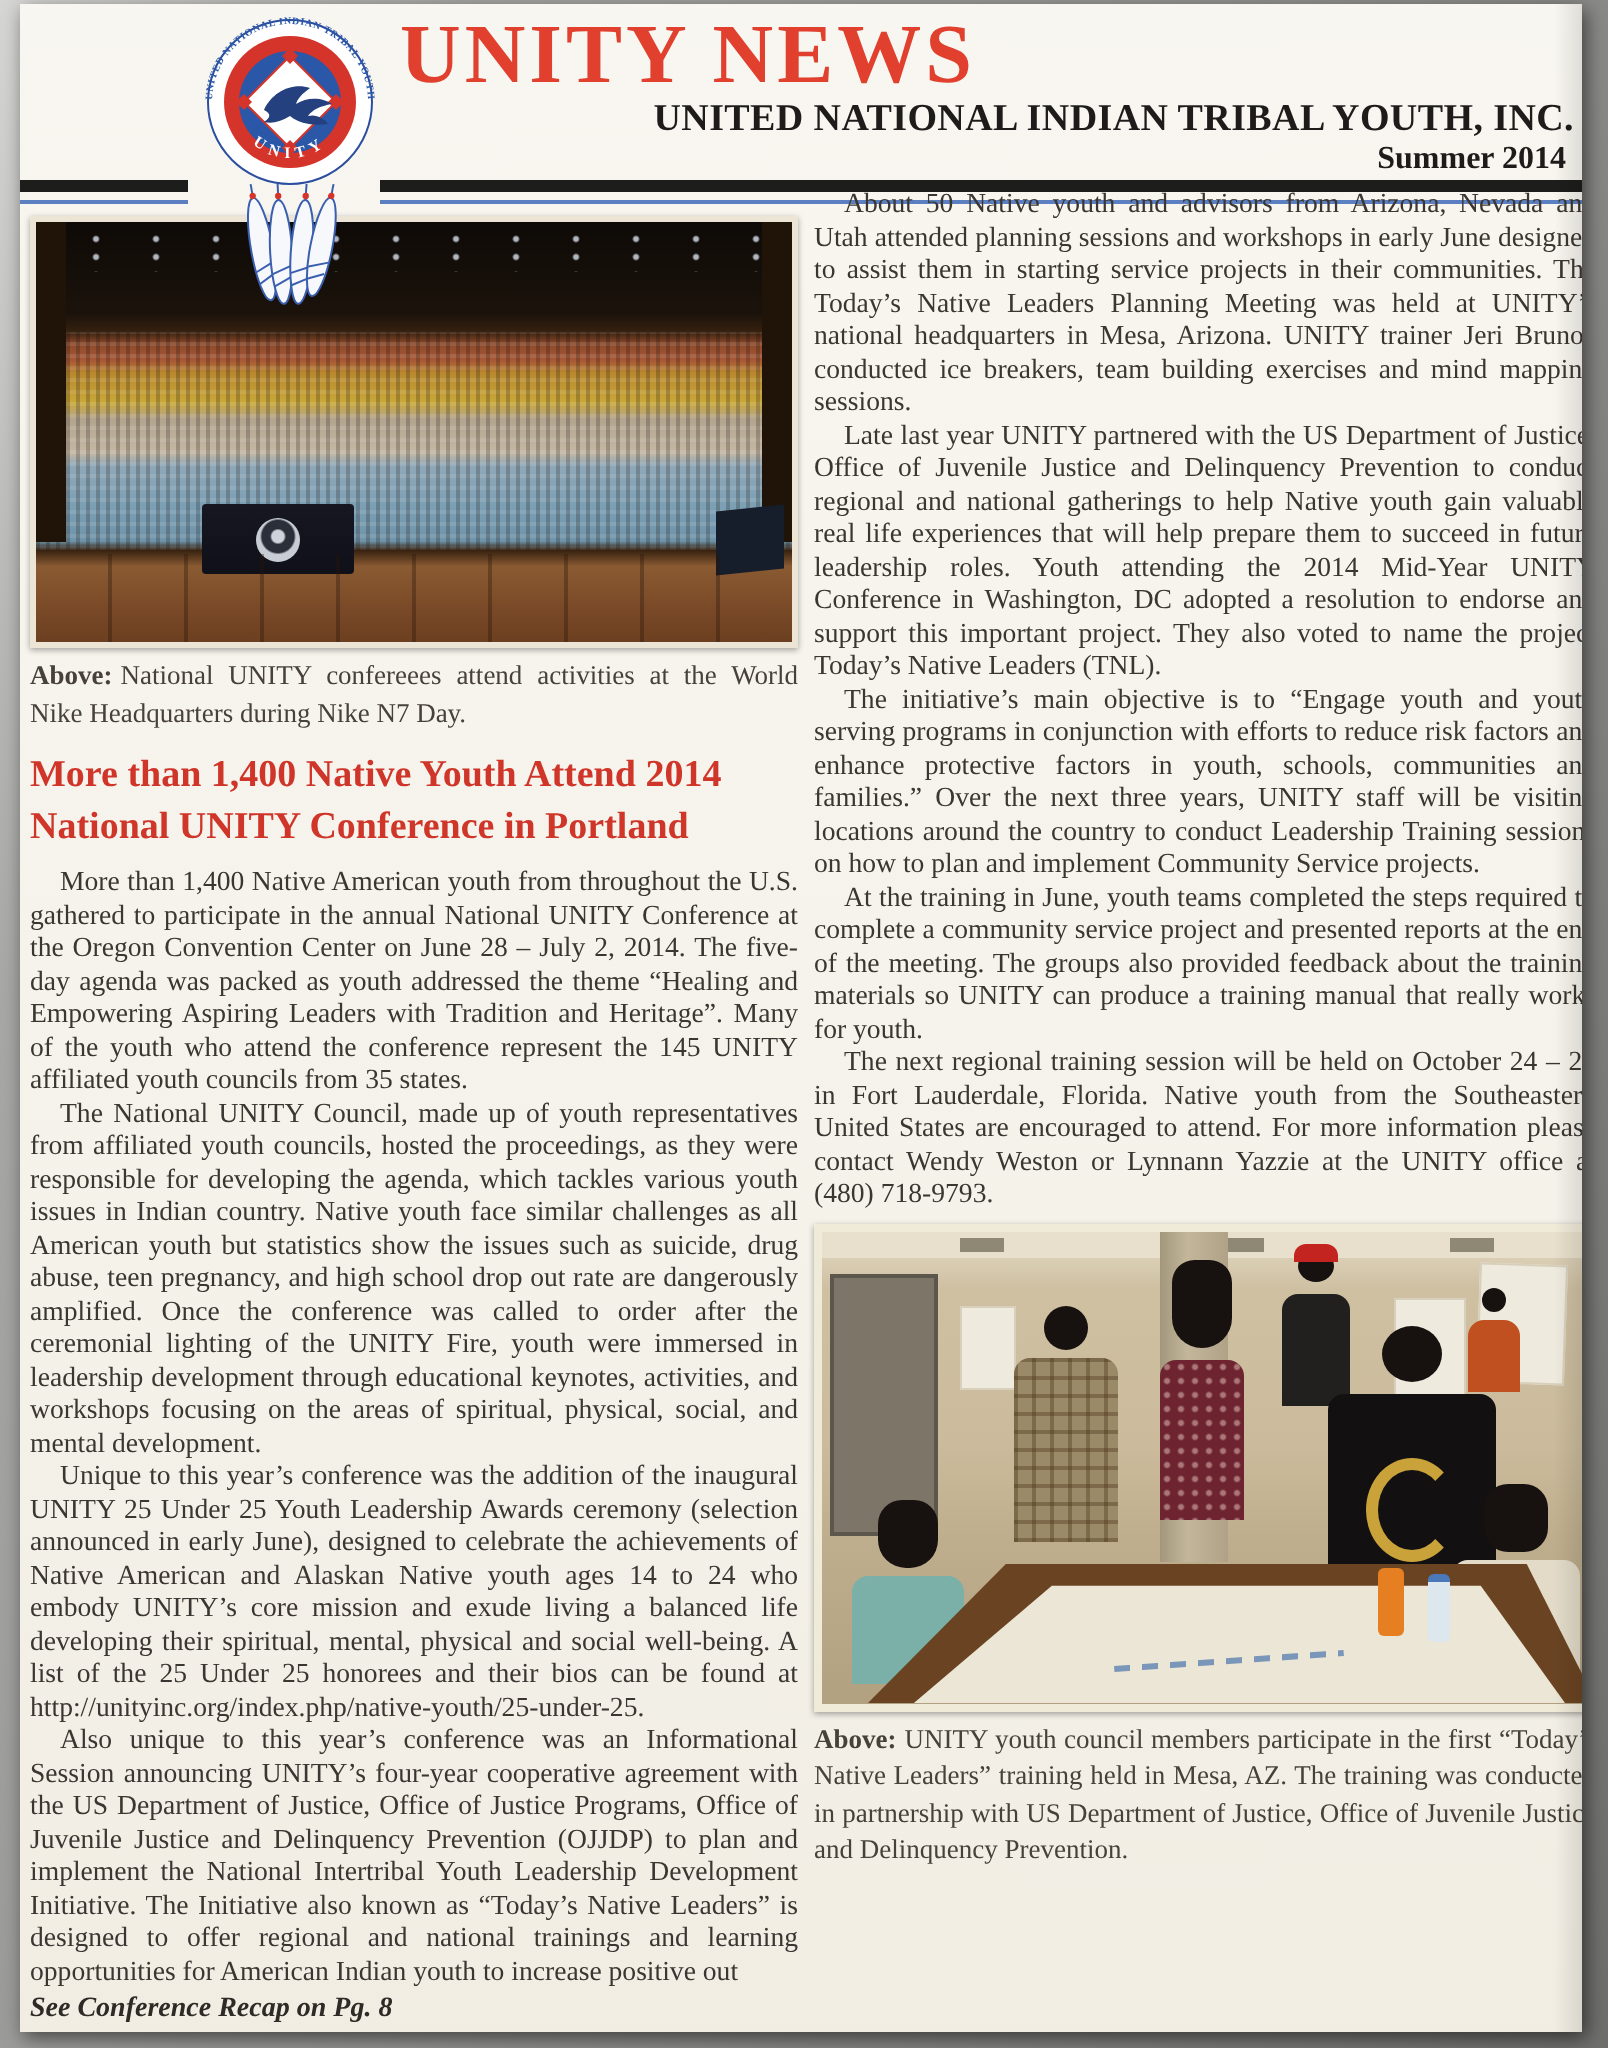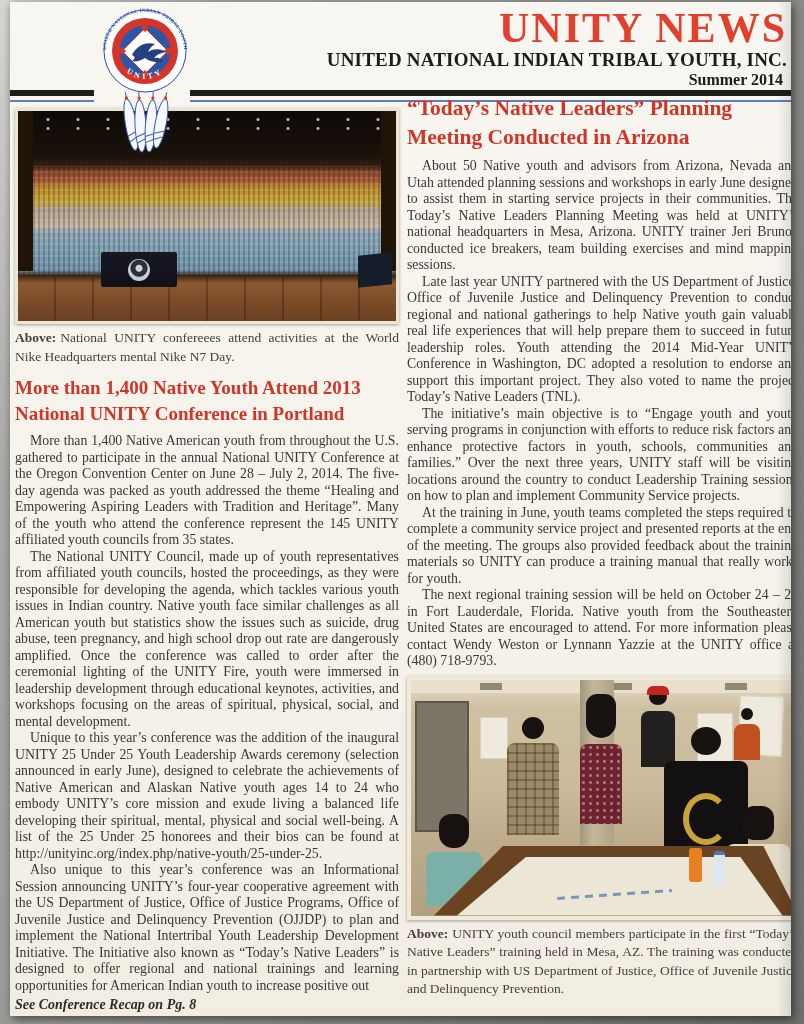--- a/index.html
+++ b/index.html
@@ -6,21 +6,21 @@
     font-family:"Liberation Serif", serif;}
   .scan{position:relative;width:804px;height:1024px;
     background:linear-gradient(115deg,#d6d6d4 0%,#a8a8a6 18%,#8f8f8d 55%,#6e6e6c 100%);}
   .page{position:absolute;left:10px;top:2px;width:781px;height:1014px;overflow:hidden;
     background:linear-gradient(180deg,#f8f6f0 0%,#f5f2ea 60%,#f1ede3 100%);
     box-shadow:2px 3px 9px rgba(0,0,0,.55);}
   .page::after{content:"";position:absolute;top:0;right:0;width:14px;height:100%;
     background:linear-gradient(90deg,rgba(0,0,0,0) 0%,rgba(0,0,0,.10) 100%);pointer-events:none;}
 
   
-  .mast-title{position:absolute;left:190px;right:4px;top:2px;text-align:right;
+  .mast-title{position:absolute;left:190px;right:4px;top:2px;text-align:left;
     font-size:42px;font-weight:bold;letter-spacing:2px;color:#e0402d;}
   .mast-org{position:absolute;left:186px;right:4px;top:47px;text-align:right;
     font-size:19px;font-weight:bold;letter-spacing:.2px;color:#1e1c1a;}
   .mast-site{position:absolute;left:190px;right:134px;top:70px;text-align:center;
     font-size:15px;font-weight:bold;color:#1e1c1a;}
   .mast-issue{position:absolute;right:8px;top:69px;font-size:16px;font-weight:bold;color:#1e1c1a;}
   .rule{position:absolute;background:#1d1d1b;}
   .rule.blue{background:#5b7fc0;}
   .rb-l{left:0;width:84px;top:88px;height:6px;}
   .rb-r{left:180px;right:0;top:88px;height:6px;}
@@ -167,34 +167,33 @@
         <div class="ph1-speckle"></div>
         <div class="ph1-wall-l"></div>
         <div class="ph1-wall-r"></div>
         <div class="ph1-screen"></div>
         <div class="ph1-banner">
           <div class="ph1-banner-circle"></div>
         </div>
         <div class="ph1-floor"></div>
       </div>
       <div class="caption">
-        <span class="cap-lead">Above:</span><span>National UNITY confereees attend activities at the World Nike Headquarters mental Nike N7 Day.</span>
-      </div>
-      <div class="headline h-left">More than 1,400 Native Youth Attend 2013 National UNITY Conference in Portland</div>
+        <span class="cap-lead">Above:</span><span>National UNITY confereees attend activities at the World Nike Headquarters during Nike N7 Day.</span>
+      </div>
+      <div class="headline h-left">More than 1,400 Native Youth Attend 2014 National UNITY Conference in Portland</div>
       <div class="body">
         <p>More than 1,400 Native American youth from throughout the U.S. gathered to participate in the annual National UNITY Conference at the Oregon Convention Center on June 28 – July 2, 2014. The five-day agenda was packed as youth addressed the theme “Healing and Empowering Aspiring Leaders with Tradition and Heritage”. Many of the youth who attend the conference represent the 145 UNITY affiliated youth councils from 35 states.</p>
         <p>The National UNITY Council, made up of youth representatives from affiliated youth councils, hosted the proceedings, as they were responsible for developing the agenda, which tackles various youth issues in Indian country.  Native youth face similar challenges as all American youth but statistics show the issues such as suicide, drug abuse, teen pregnancy, and high school drop out rate are dangerously amplified.  Once the conference was called to order after the ceremonial lighting of the UNITY Fire, youth were immersed in leadership development through educational keynotes, activities, and workshops focusing on the areas of spiritual, physical, social, and mental development.</p>
         <p>Unique to this year’s conference was the addition of the inaugural UNITY 25 Under 25 Youth Leadership Awards ceremony (selection announced in early June), designed to celebrate the achievements of Native American and Alaskan Native youth ages 14 to 24 who embody UNITY’s core mission and exude living a balanced life developing their spiritual, mental, physical and social well-being.  A list of the 25 Under 25 honorees and their bios can be found at http://unityinc.org/index.php/native-youth/25-under-25.</p>
         <p>Also unique to this year’s conference was an Informational Session announcing UNITY’s four-year cooperative agreement with the US Department of Justice, Office of Justice Programs, Office of Juvenile Justice and Delinquency Prevention (OJJDP) to plan and implement the National Intertribal Youth Leadership Development Initiative. The Initiative also known as “Today’s Native Leaders” is designed to offer regional and national trainings and learning opportunities for American Indian youth to increase positive out</p>
       </div>
       <div class="note">See Conference Recap on Pg. 8</div>
     </div>
 
     <div class="col col-right">
-      <div class="headline h-right">“Today’s Native Leaders” Planning Meeting Conducted in Arizona</div>
       <div class="body">
         <p>About 50 Native youth and advisors from Arizona, Nevada and Utah attended planning sessions and workshops in early June designed to assist them in starting service projects in their communities. The Today’s Native Leaders Planning Meeting was held at UNITY’s national headquarters in Mesa, Arizona. UNITY trainer Jeri Brunoe conducted ice breakers, team building exercises and mind mapping sessions.</p>
         <p>Late last year UNITY partnered with the US Department of Justice, Office of Juvenile Justice and Delinquency Prevention to conduct regional and national gatherings to help Native youth gain valuable real life experiences that will help prepare them to succeed in future leadership roles. Youth attending the 2014 Mid-Year UNITY Conference in Washington, DC adopted a resolution to endorse and support this important project.  They also voted to name the project Today’s Native Leaders (TNL).</p>
         <p>The initiative’s main objective is to “Engage youth and youth serving programs in conjunction with efforts to reduce risk factors and enhance protective factors in youth, schools, communities and families.”  Over the next three years, UNITY staff will be visiting locations around the country to conduct Leadership Training sessions on how to plan and implement Community Service projects.</p>
         <p>At the training in June, youth teams completed the steps required to complete a community service project and presented reports at the end of the meeting.  The groups also provided feedback about the training materials so UNITY can produce a training manual that really works for youth.</p>
         <p>The next regional training session will be held on October 24 – 26 in Fort Lauderdale, Florida.  Native youth from the Southeastern United States are encouraged to attend.  For more information please contact Wendy Weston or Lynnann Yazzie at the UNITY office at (480) 718-9793.</p>
       </div>
       <div class="photo photo2">
         <div class="ph2-ceil"></div>
         <div class="ph2-vent" style="left:18%;"></div>

